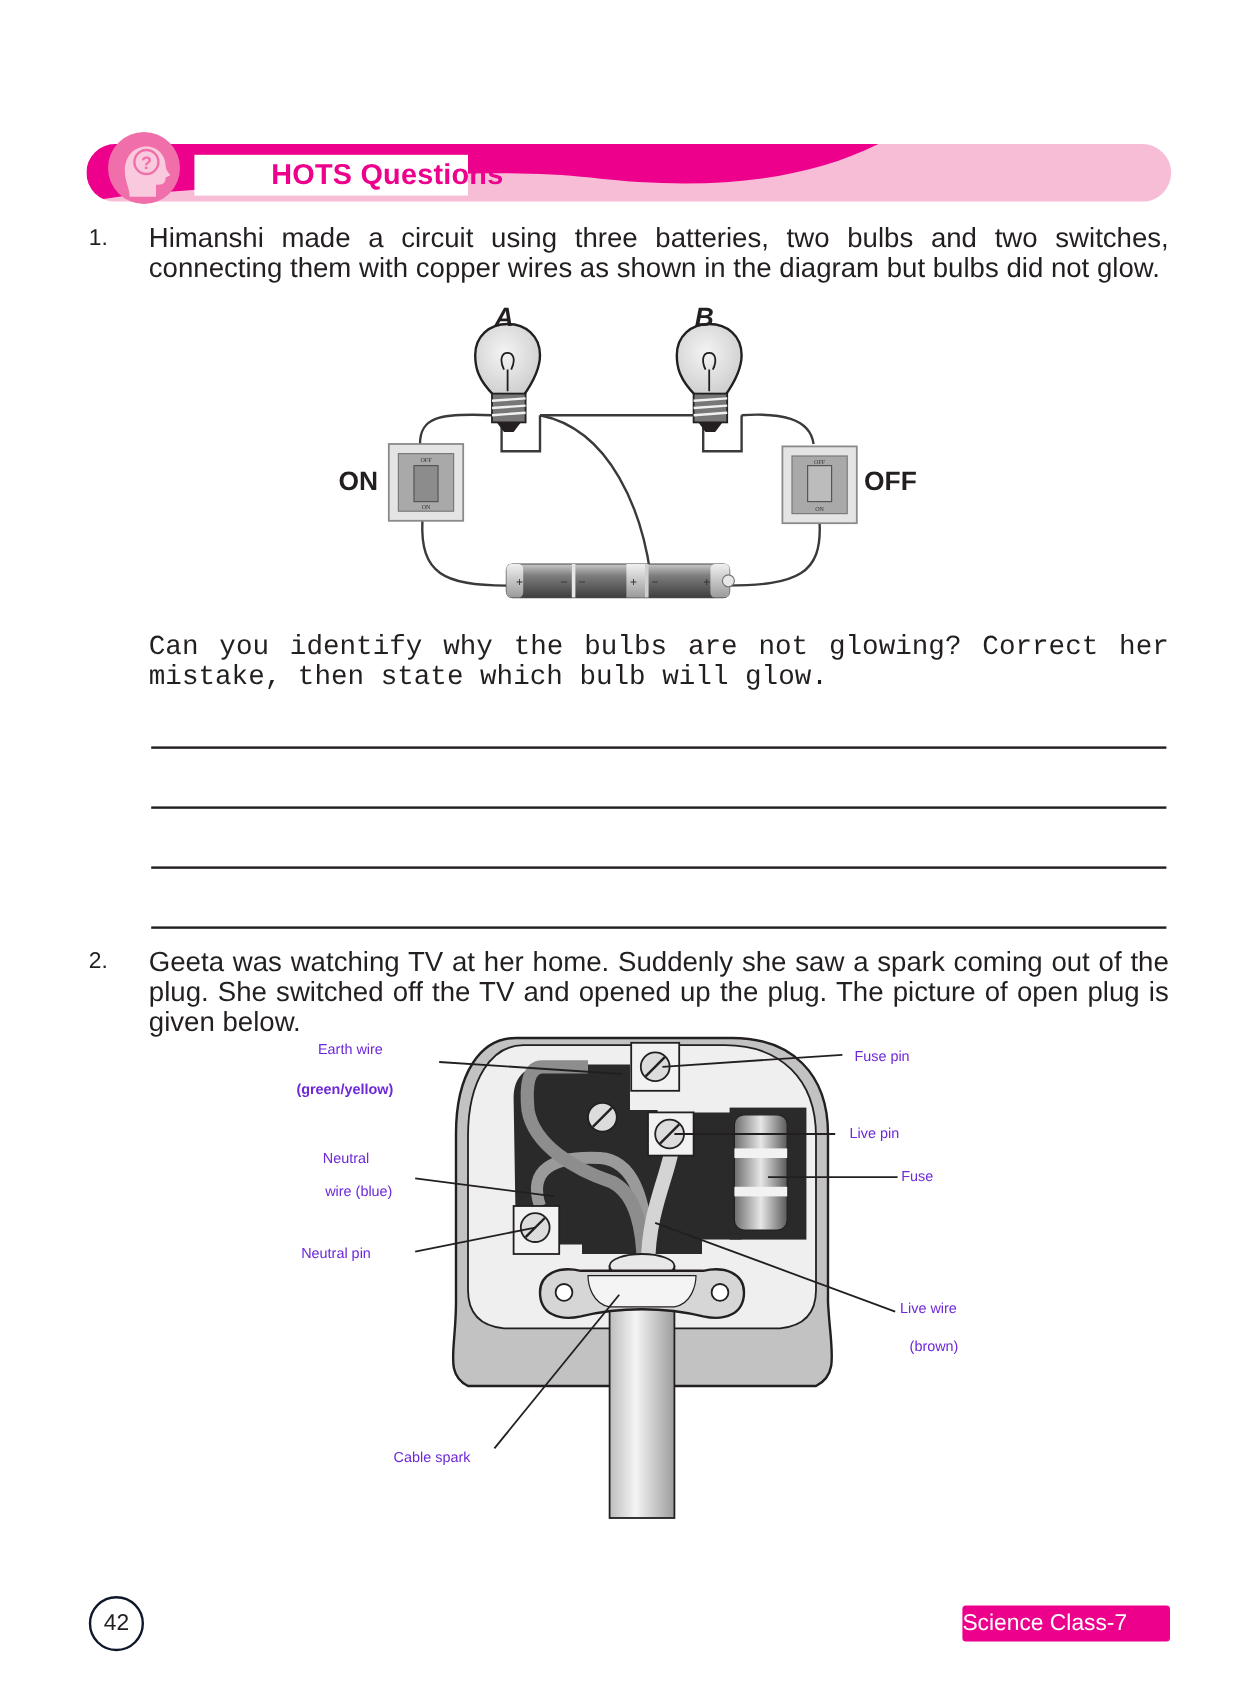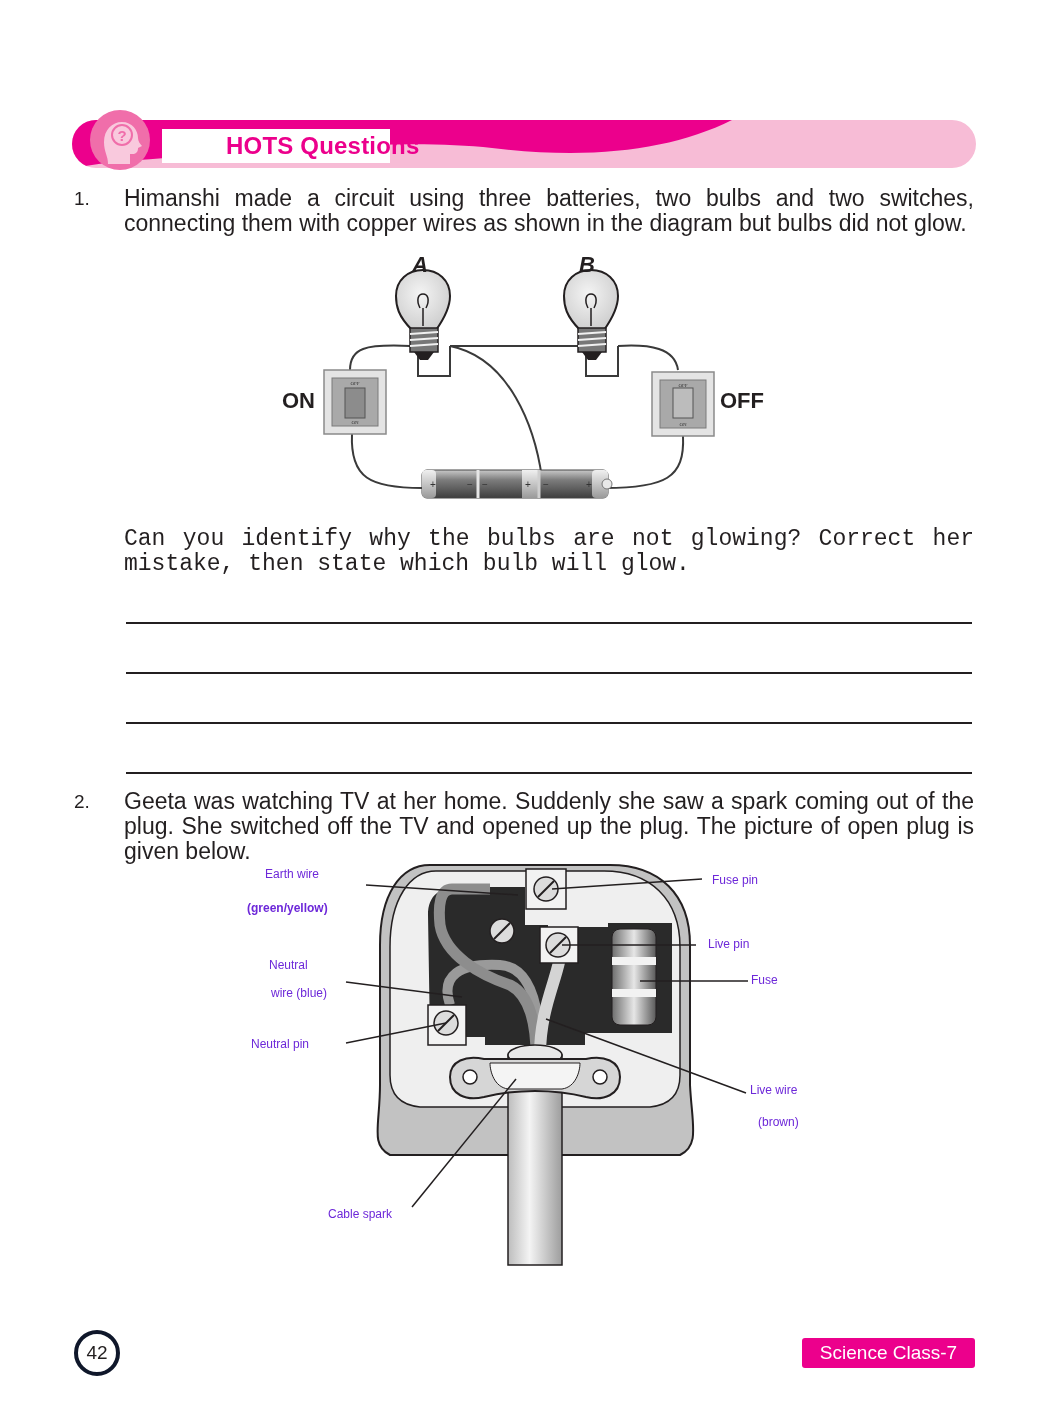--- a/index.html
+++ b/index.html
@@ -20,22 +20,22 @@
 
   .figure { position: absolute; }
   .diagram-label { position: absolute; font-size: 22px; font-weight: bold; color: #231f20; }
   .diagram-label.italic { font-style: italic; }
 
   .answer-line { position: absolute; left: 126px; width: 846px; height: 2px; background: #231f20; }
 
   .plug-label { position: absolute; font-size: 12px; color: #6d28d9; white-space: nowrap; line-height: 22px; }
 
   
-  .page-num { position: absolute; left: 74px; top: 1330px; width: 46px; height: 46px; border: 4px solid #0f172a; border-radius: 50%; display: flex; align-items: center; justify-content: center; font-size: 19px; color: #231f20; }
-  .footer-badge { position: absolute; left: 802px; top: 1338px; width: 173px; height: 30px; background: #ec008c; border-radius: 3px; color: #ffffff; font-size: 19px; display: flex; align-items: center; justify-content: center; }
+  .page-num { position: absolute; left: 74px; top: 1330px; width: 46px; height: 46px; border: 2px solid #0f172a; border-radius: 50%; display: flex; align-items: center; justify-content: center; font-size: 19px; color: #231f20; }
+  .footer-badge { position: absolute; left: 802px; top: 1338px; width: 173px; height: 30px; background: #ec008c; border-radius: 3px; color: #ffffff; font-size: 19px; display: flex; align-items: center; justify-content: flex-start; }
 </style>
 </head>
 <body>
 
 <div class="banner">
   <div class="banner-bg">
     <svg width="904" height="48" viewBox="0 0 904 48">
       <path d="M0 0 H660 C600 30, 520 40, 420 28 C330 18, 200 30, 40 42 L0 48 Z" fill="#ec008c"></path>
     </svg>
   </div>

